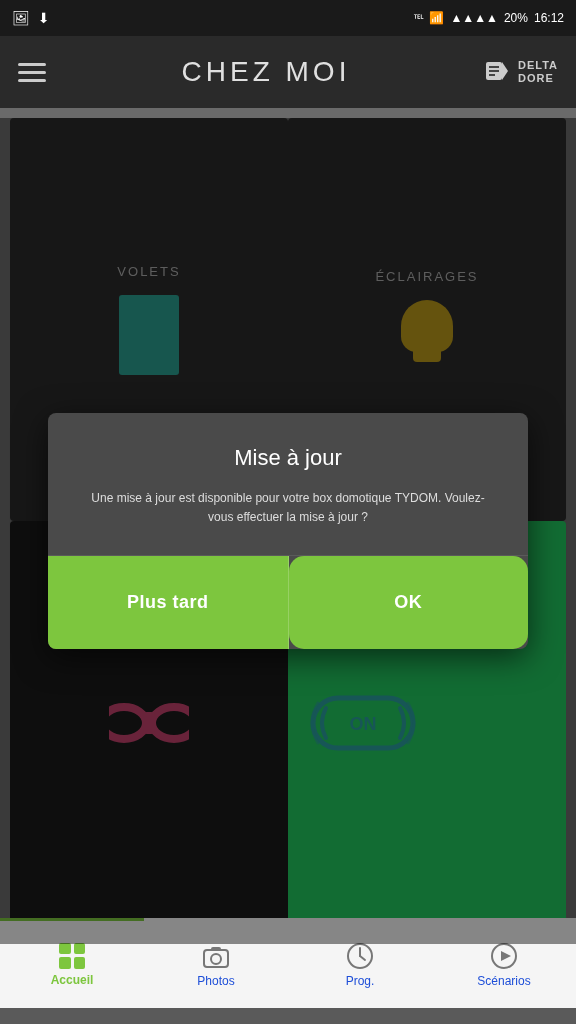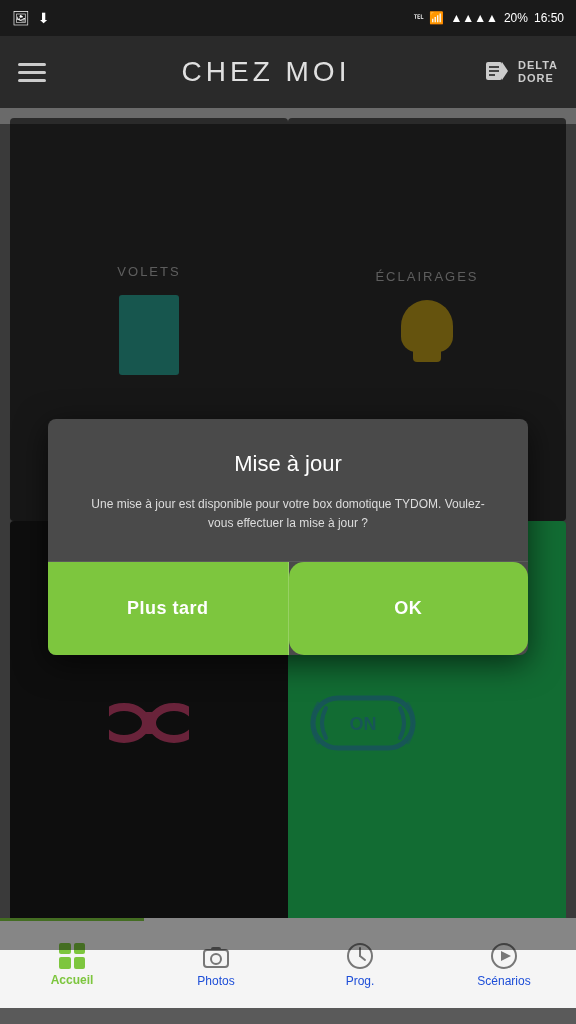--- a/index.html
+++ b/index.html
@@ -215,21 +215,21 @@
       display: flex;
       align-items: center;
       justify-content: center;
       color: #777;
       font-size: 22px;
     }
 
     
     .dialog-overlay {
       position: absolute;
-      top: 16px;
+      top: 10px;
       left: 0;
       width: 100%;
       height: 100%;
       background: rgba(0,0,0,0.45);
       display: flex;
       align-items: center;
       justify-content: center;
       z-index: 100;
     }
     .dialog {
@@ -290,21 +290,21 @@
   <div class="status-bar-left">
 
     <span style="font-size:14px;">🖼</span>
     <span style="font-size:14px;">⬇</span>
   </div>
   <div class="status-bar-right">
     <span>℡</span>
     <span>📶</span>
     <span>▲▲▲▲</span>
     <span>20%</span>
-    <span>16:50</span>
+    <span>16:12</span>
   </div>
 </div>
 
 <div class="header">
   <div class="header-menu">
     <span></span>
       <span></span>
       <span></span>
   </div>
   <div class="header-title">CHEZ MOI</div>

